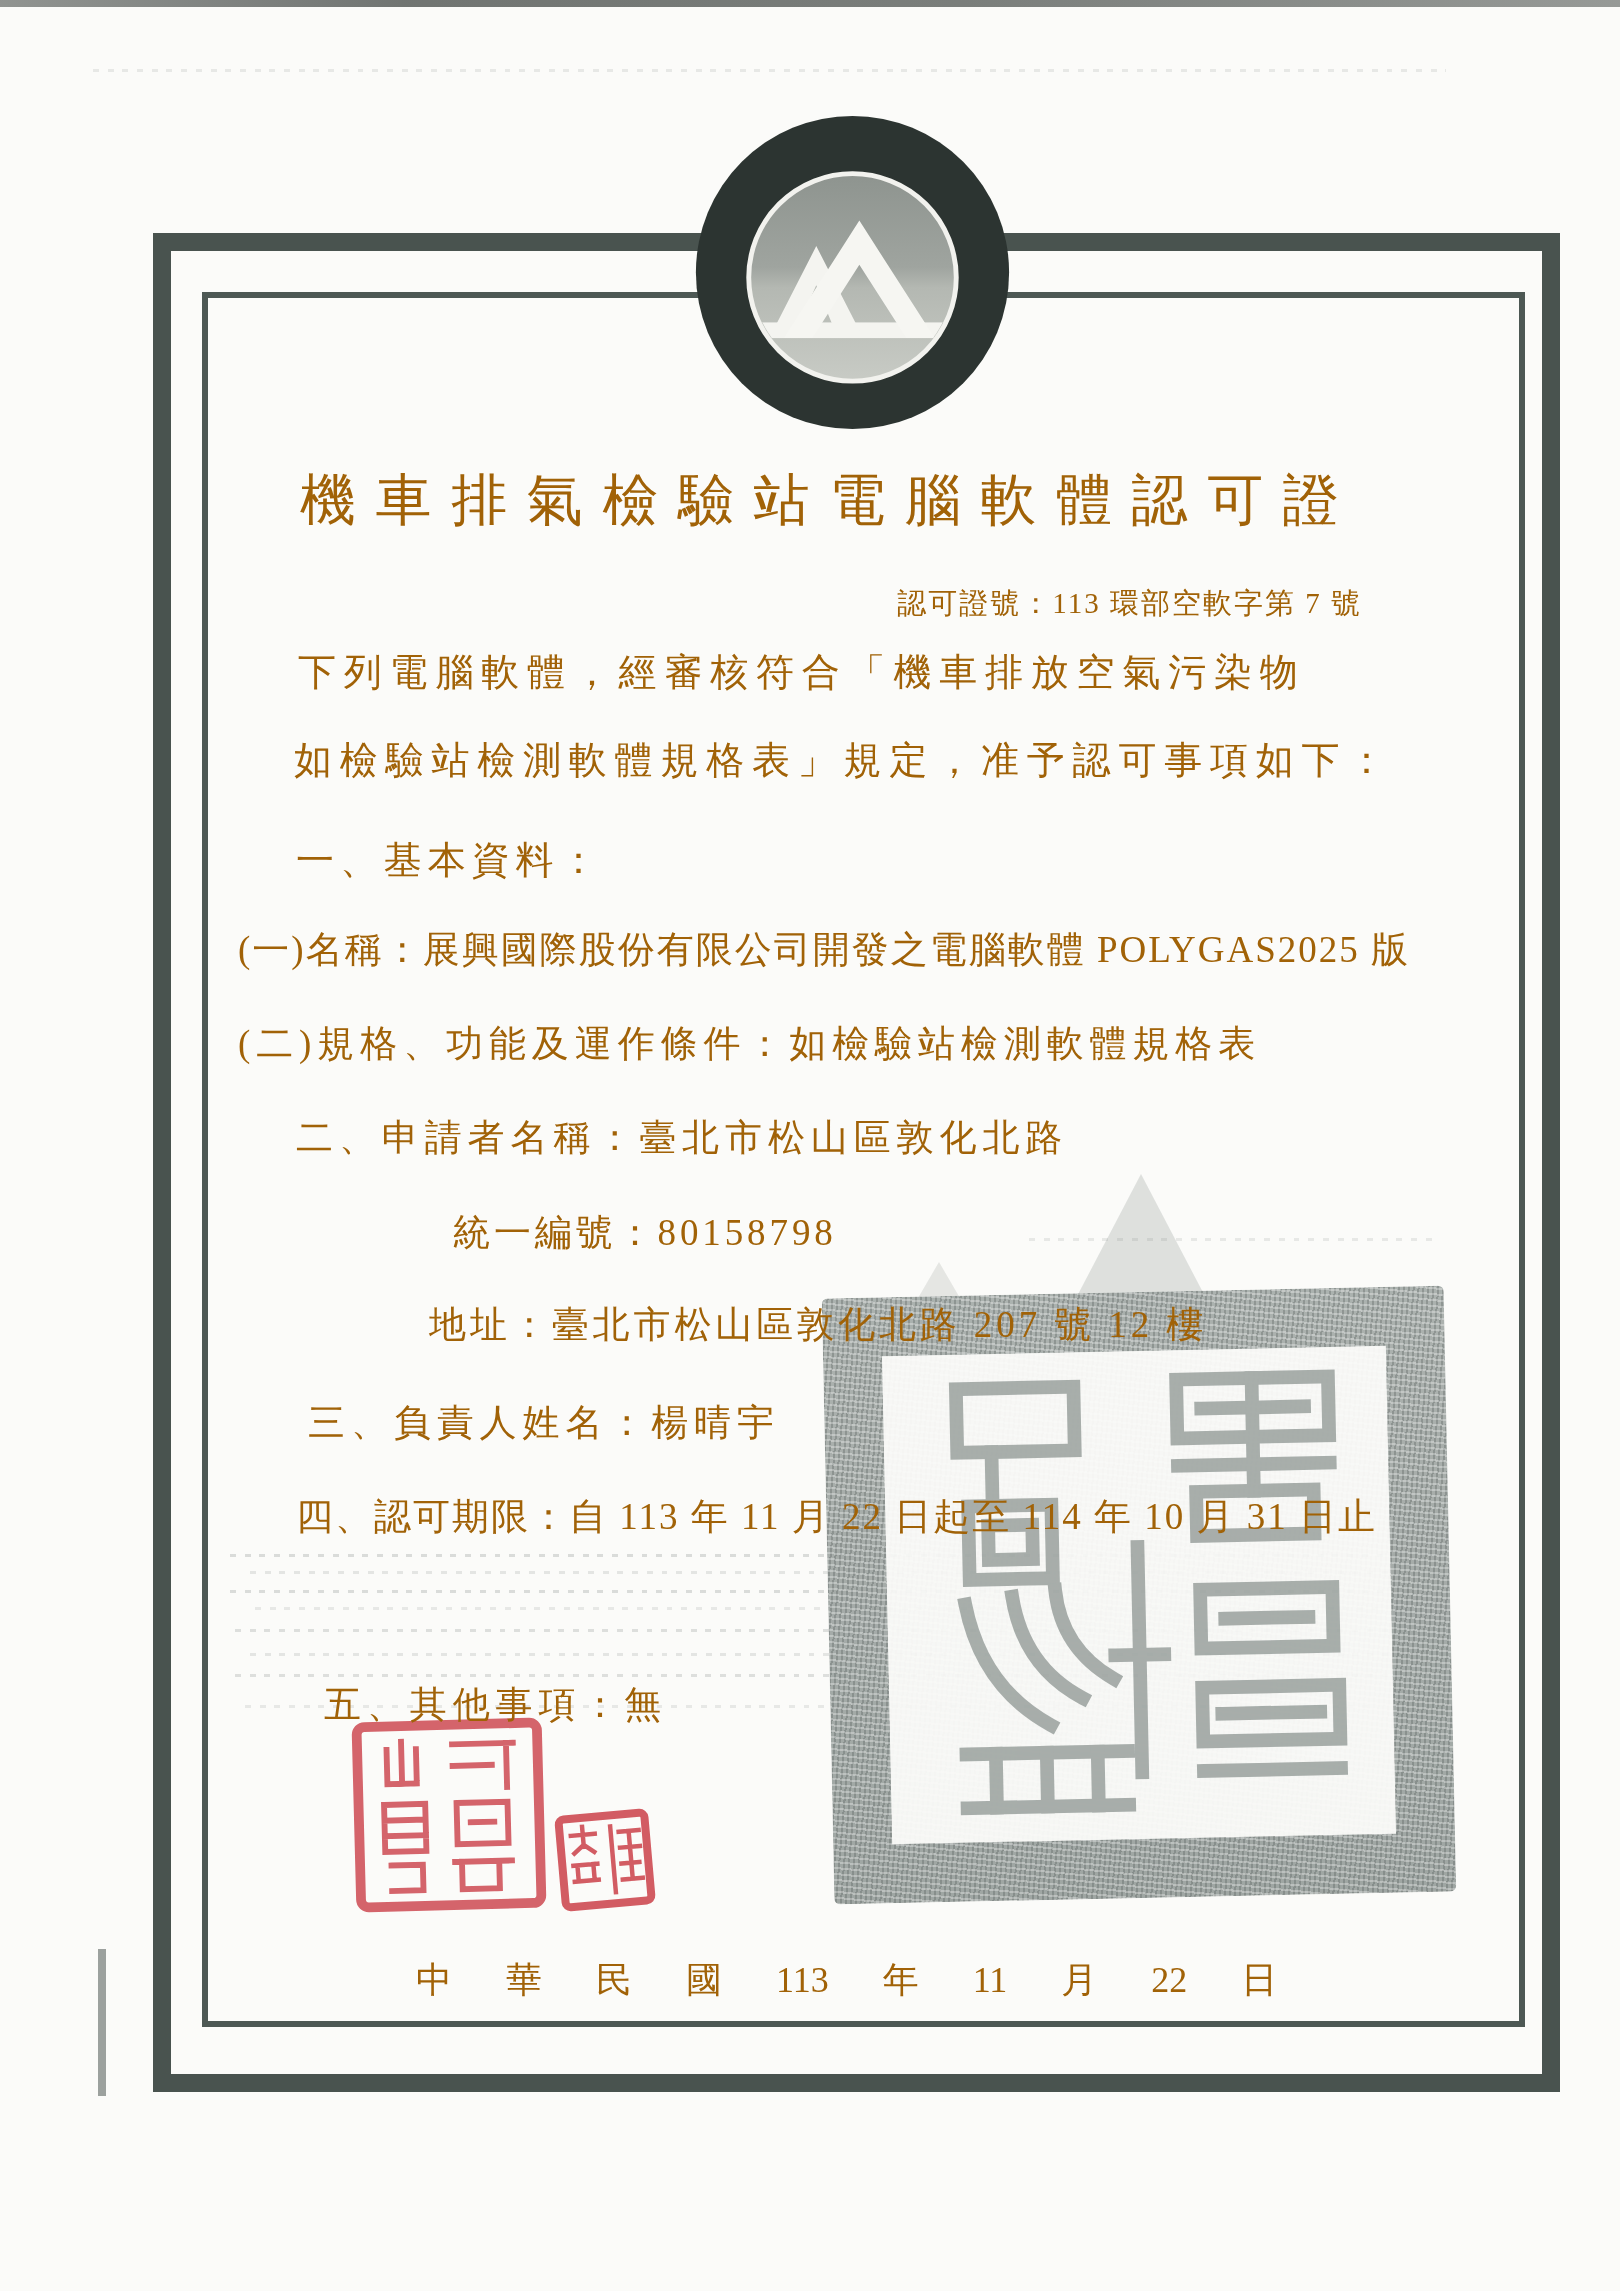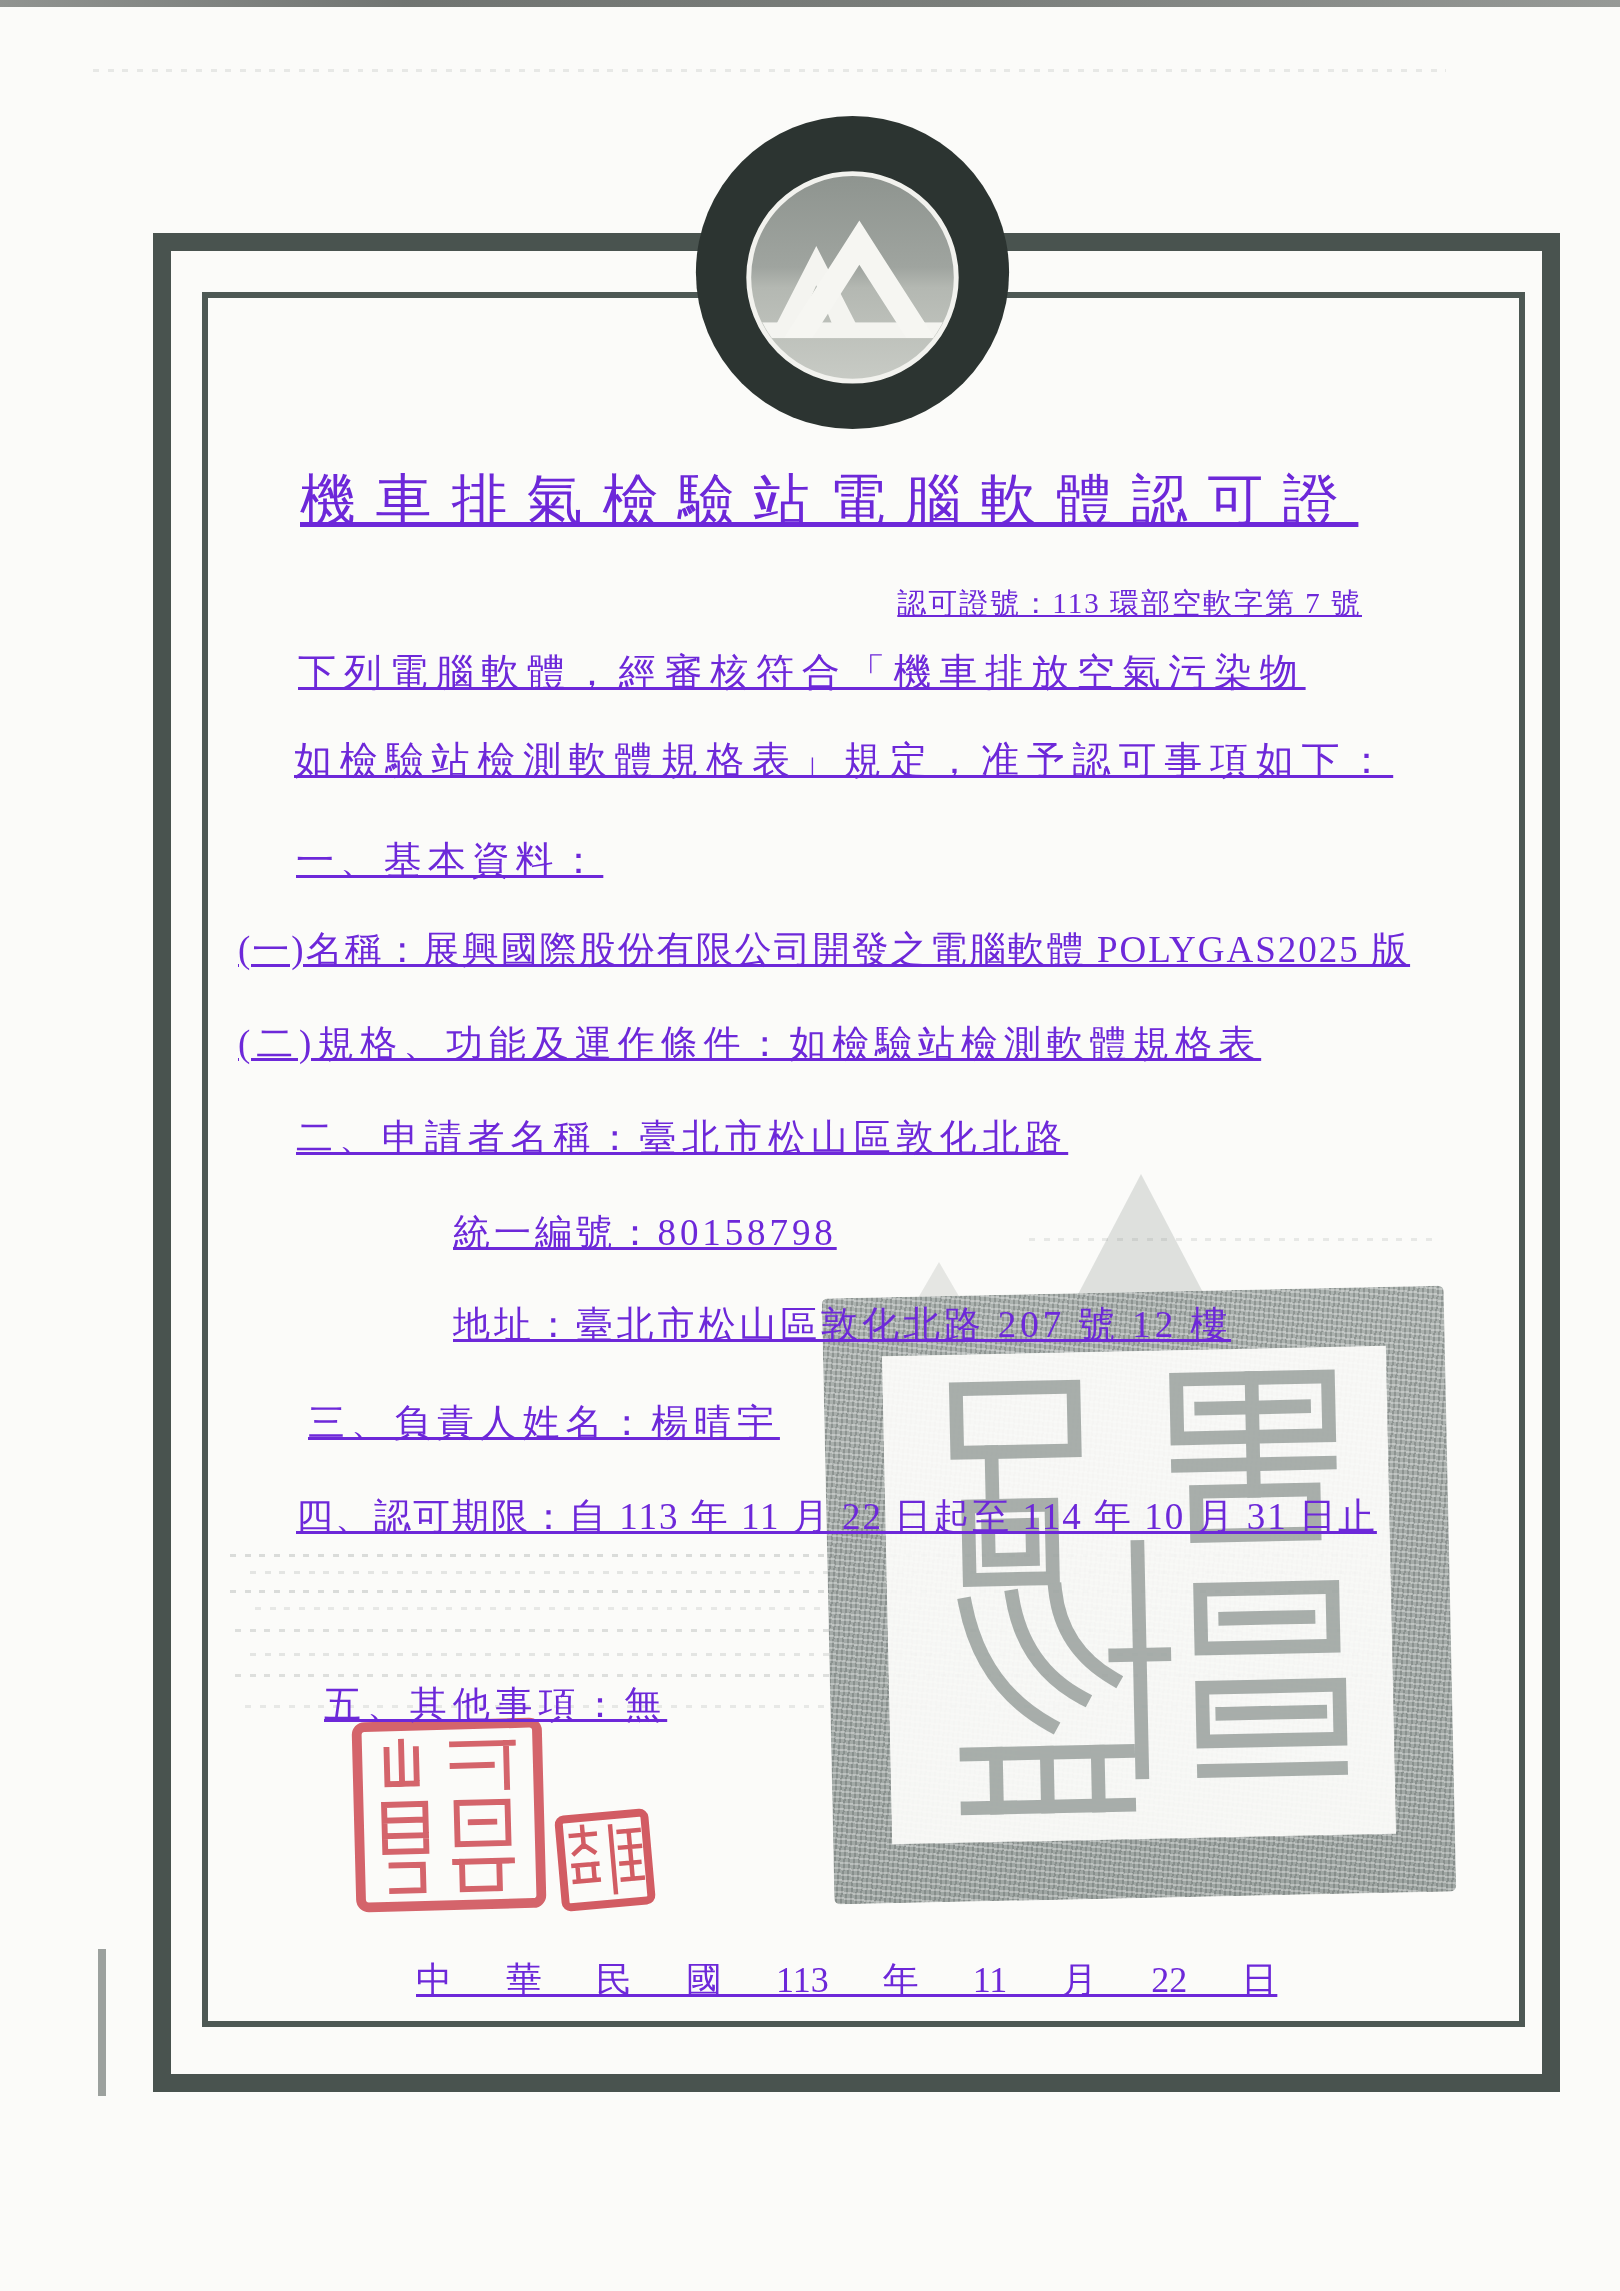--- a/index.html
+++ b/index.html
@@ -38,31 +38,31 @@
       linear-gradient(#a6adaa,#99a09d);}
   .gray-seal .inner{position:absolute;left:59px;top:59px;right:59px;bottom:59px;
     background:rgba(252,252,250,.94);}
   .gray-seal svg{position:absolute;left:0;top:0;width:100%;height:100%;}
   
   .stamp-big{position:absolute;left:351px;top:1717px;width:196px;height:196px;
     transform:rotate(-1.5deg);opacity:.9;}
   .stamp-small{position:absolute;left:557px;top:1811px;width:96px;height:97px;
     transform:rotate(-5deg);opacity:.92;}
   
-  .t{position:absolute;white-space:nowrap;color:#6d28d9;text-decoration:underline;}
+  .t{position:absolute;white-space:nowrap;color:#a16207;}
   .title{left:300px;top:463px;font-size:56px;letter-spacing:19.6px;}
   .certno{left:676px;top:584px;width:686px;text-align:right;font-size:29px;letter-spacing:2px;}
   .intro1{left:298px;top:647px;font-size:38px;letter-spacing:7.8px;}
   .intro2{left:294px;top:735px;font-size:38px;letter-spacing:7.8px;}
   .li0{left:296px;top:835px;font-size:38px;letter-spacing:5.9px;}
   .li1{left:238px;top:925px;font-size:37px;letter-spacing:2px;}
   .li2{left:238px;top:1019px;font-size:37px;letter-spacing:5.9px;}
   .li3{left:296px;top:1113px;font-size:37px;letter-spacing:5.9px;}
   .li4{left:453px;top:1208px;font-size:37px;letter-spacing:3.9px;}
-  .li5{left:453px;top:1300px;font-size:37px;letter-spacing:3.9px;text-align:center;}
+  .li5{left:429px;top:1300px;font-size:37px;letter-spacing:3.9px;text-align:center;}
   .li6{left:308px;top:1398px;font-size:37px;letter-spacing:5.9px;}
   .li7{left:296px;top:1492px;font-size:37px;letter-spacing:2px;}
   .li8{left:296px;top:1680px;font-size:37px;letter-spacing:5.9px;margin-left:28px;}
   .dateline{left:416px;top:1956px;font-size:36px;word-spacing:45px;}
 </style>
 </head>
 <body>
 
 <div class="page">
 

